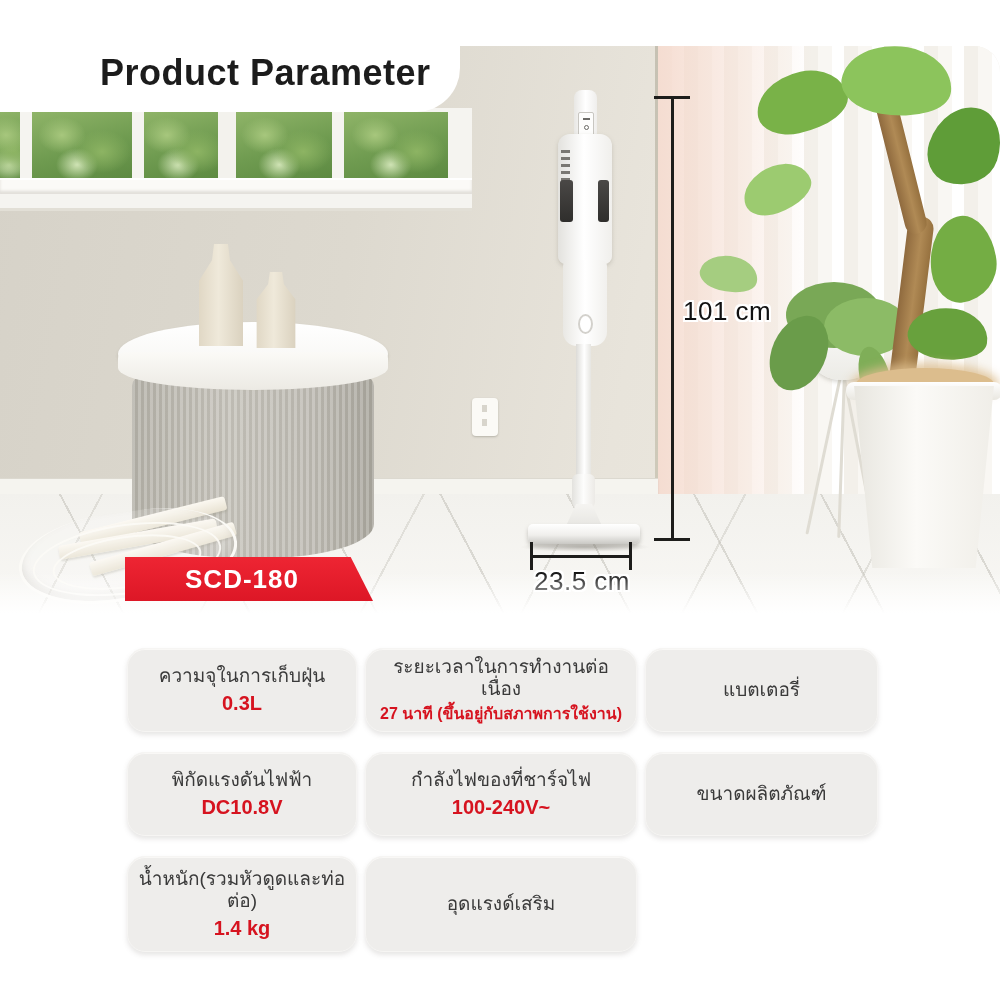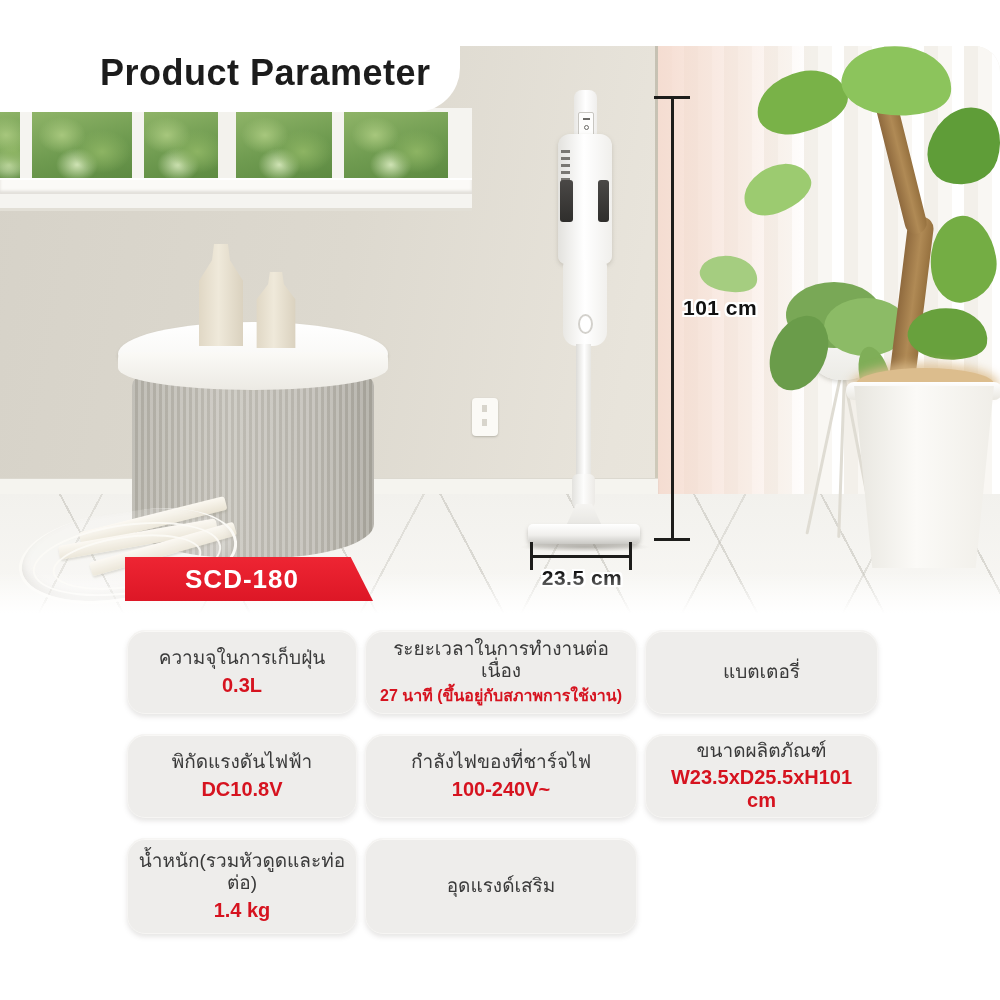--- a/index.html
+++ b/index.html
@@ -117,36 +117,36 @@
   .big-pot-rim { position:absolute; left:846px; top:336px; width:156px; height:18px; border-radius:8px;
           background:linear-gradient(180deg,#ffffff,#e9e7e0); }
 
   
   .outlet { position:absolute; left:472px; top:352px; width:26px; height:38px; border-radius:4px;
           background:#fbfaf6; box-shadow:0 1px 2px rgba(140,137,125,.5); }
   .outlet i { position:absolute; left:10px; width:5px; height:7px; background:#d8d5cc; }
 
   
   .dim { position:absolute; background:#1d1d1b; z-index:20; }
-  .dim-label { position:absolute; z-index:21; color:#111; font-weight:bold; font-size:21px; letter-spacing:.5px;
+  .dim-label { position:absolute; z-index:21; color:#111; font-weight:normal; font-size:26px; letter-spacing:.5px;
           text-shadow:-2px -2px 0 #fff,2px -2px 0 #fff,-2px 2px 0 #fff,2px 2px 0 #fff,0 2px 0 #fff,0 -2px 0 #fff,2px 0 0 #fff,-2px 0 0 #fff; }
 
   
   .header { position:absolute; left:0; top:0; width:460px; height:112px; background:#ffffff;
           border-radius:0 0 44px 0; z-index:40; }
   .header h1 { position:absolute; left:100px; top:52px; font-size:36px; font-weight:700; color:#1c1c1c; letter-spacing:.5px; }
 
   
   .badge { position:absolute; left:125px; top:557px; width:248px; height:44px; z-index:35;
           clip-path:polygon(0 0,91% 0,100% 100%,0 100%);
           background:linear-gradient(180deg,#ee2533,#dd1726); display:flex; align-items:center; justify-content:center; }
   .badge span { color:#fff; font-size:26px; font-weight:800; letter-spacing:1px; padding-right:14px; }
 
   
-  .specs { position:absolute; left:127px; top:630px; width:751px; display:grid;
+  .specs { position:absolute; left:127px; top:648px; width:751px; display:grid;
           grid-template-columns:230px 272px 233px; grid-template-rows:84px 84px 96px;
           column-gap:8px; row-gap:20px; z-index:35; }
   .card { background:#eeedeb; border:1px solid #f6f5f3; border-radius:18px;
           box-shadow:0 3px 5px rgba(120,118,110,.18), inset 0 1px 0 #f9f8f6;
           display:flex; flex-direction:column; align-items:center; justify-content:center; gap:5px;
           padding:4px 8px; text-align:center; }
   .card .label { font-size:19px; color:#3a3a3a; line-height:1.15; }
   .card .value { font-size:20px; font-weight:bold; color:#d6131f; line-height:1.15; }
   .card.small-value .value { font-size:16px; }
 </style>
@@ -268,21 +268,20 @@
     <div class="card">
       <div class="label">พิกัดแรงดันไฟฟ้า</div>
       <div class="value">DC10.8V</div>
     </div>
     <div class="card">
       <div class="label">กำลังไฟของที่ชาร์จไฟ</div>
       <div class="value">100-240V~</div>
     </div>
     <div class="card">
       <div class="label">ขนาดผลิตภัณฑ์</div>
-      <div class="value">W23.5xD25.5xH101 cm</div>
     </div>
     <div class="card">
       <div class="label">น้ำหนัก(รวมหัวดูดและท่อต่อ)</div>
       <div class="value">1.4 kg</div>
     </div>
     <div class="card">
       <div class="label">อุดแรงด์เสริม</div>
     </div>
   </div>
 

